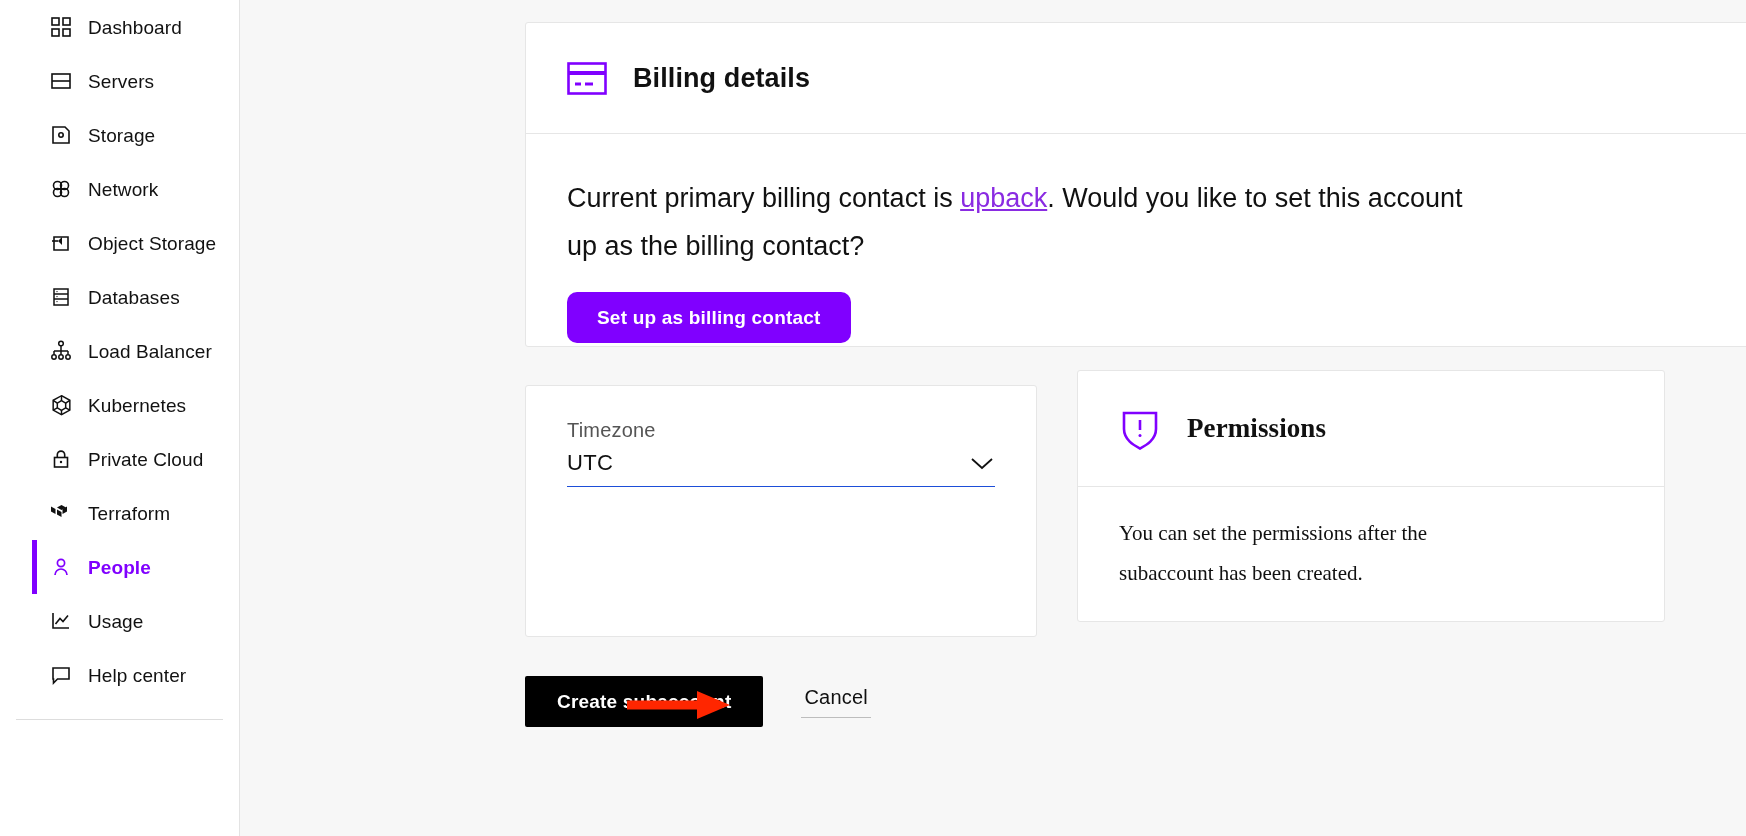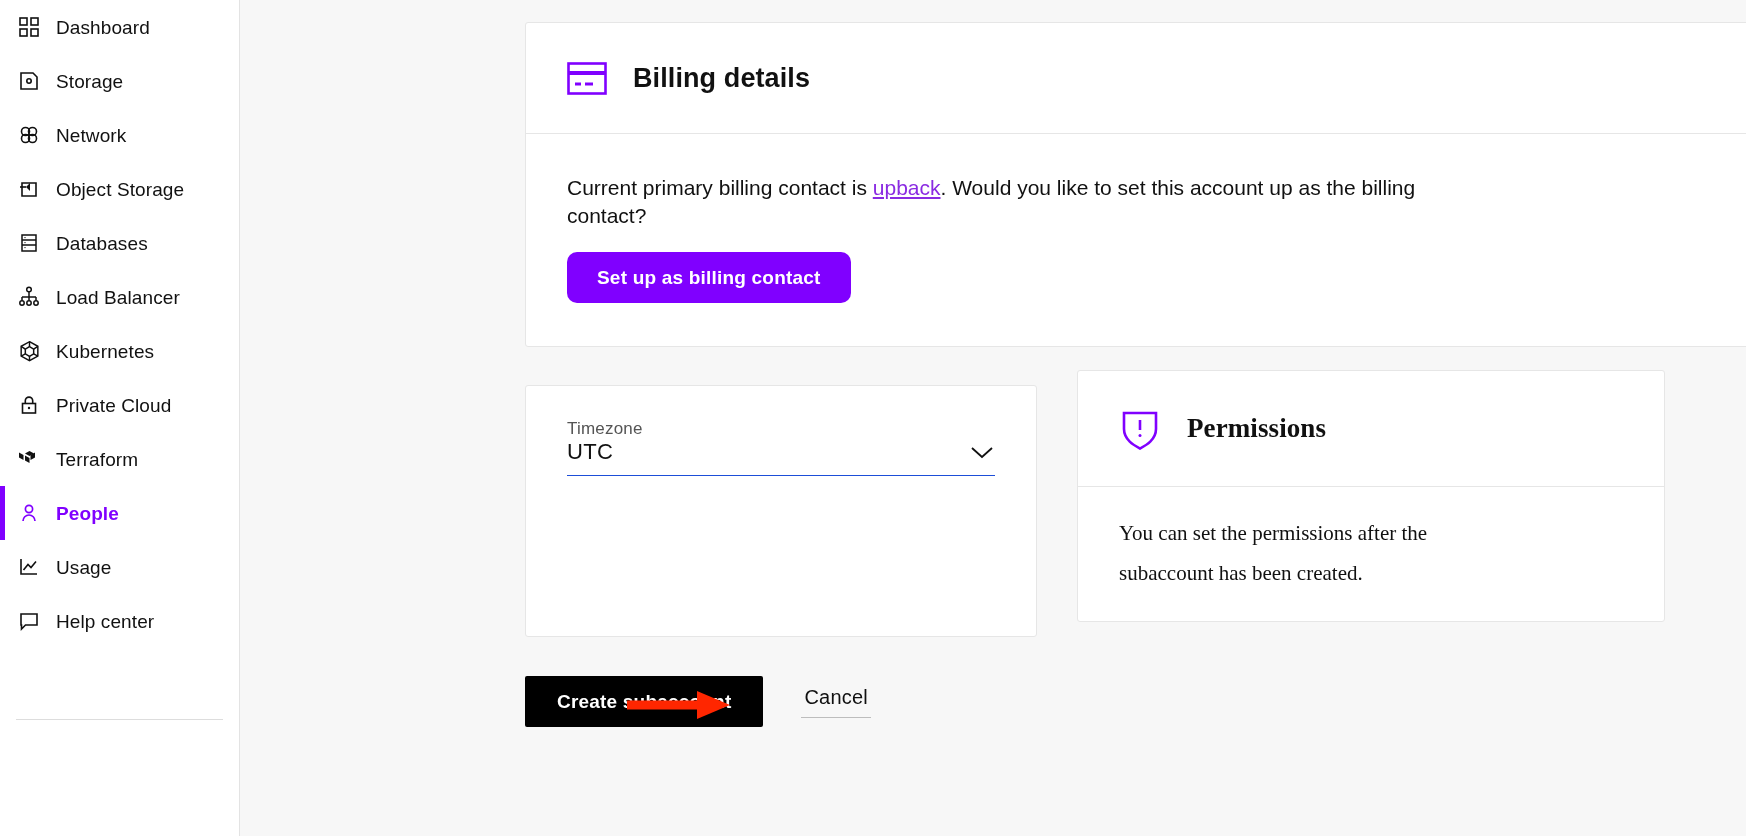--- a/index.html
+++ b/index.html
@@ -41,20 +41,21 @@
   }
   .nav-item {
     position: relative;
     display: flex;
     align-items: center;
     height: 54px;
     padding-left: 16px;
     box-sizing: border-box;
     cursor: pointer;
     color: #111111;
+    margin-left: 32px;
   }
   .nav-item .nav-icon {
     width: 26px;
     height: 26px;
     flex: 0 0 26px;
     display: flex;
     align-items: center;
     justify-content: center;
     margin-right: 14px;
   }
@@ -148,22 +149,22 @@
   }
   .billing-card .hdr-icon {
     margin-right: 26px;
     width: 40px;
     height: 40px;
   }
   .billing-body {
     padding: 40px 41px 0 41px;
   }
   .billing-text {
-    font-size: 21px;
-    line-height: 28px;
+    font-size: 27px;
+    line-height: 48px;
     color: #111111;
     max-width: 905px;
     margin: 0;
   }
   .billing-text .contact-link {
     color: #8a2be2;
     cursor: pointer;
   }
   .btn-primary {
     display: inline-flex;
@@ -197,23 +198,23 @@
   }
   .settings-card .hdr-icon {
     margin-right: 27px;
     width: 38px;
     height: 42px;
   }
   .settings-body {
     padding: 33px 41px 0 41px;
   }
   .field-label {
-    font-size: 17px;
+    font-size: 20px;
     color: #555555;
-    margin-bottom: 0;
+    margin-bottom: 8px;
     letter-spacing: 0.2px;
   }
   .select-row {
     display: flex;
     align-items: center;
     justify-content: space-between;
     border-bottom: 1px solid #1d4ed8;
     padding-bottom: 10px;
     cursor: pointer;
     width: 428px;
@@ -317,20 +318,29 @@
           <svg width="24" height="24" viewBox="0 0 24 24" fill="none" stroke="#111" stroke-width="1.6">
             <rect x="3" y="3" width="7" height="7"></rect>
               <rect x="14" y="3" width="7" height="7"></rect>
             <rect x="3" y="14" width="7" height="7"></rect>
               <rect x="14" y="14" width="7" height="7"></rect>
           </svg>
         </span>
         <span class="nav-label">Dashboard</span>
       </li>
 
+      <li class="nav-item">
+        <span class="nav-icon">
+          <svg width="24" height="24" viewBox="0 0 24 24" fill="none" stroke="#111" stroke-width="1.6">
+            <rect x="3" y="5" width="18" height="14"></rect>
+              <line x1="3" y1="12" x2="21" y2="12"></line>
+          </svg>
+        </span>
+        <span class="nav-label">Servers</span>
+      </li>
 
       <li class="nav-item">
         <span class="nav-icon">
           <svg width="24" height="24" viewBox="0 0 24 24" fill="none" stroke="#111" stroke-width="1.6">
             <path d="M4 4h12l4 4v12H4z"></path>
               <circle cx="12" cy="12" r="2.2"></circle>
           </svg>
         </span>
         <span class="nav-label">Storage</span>
       </li>

